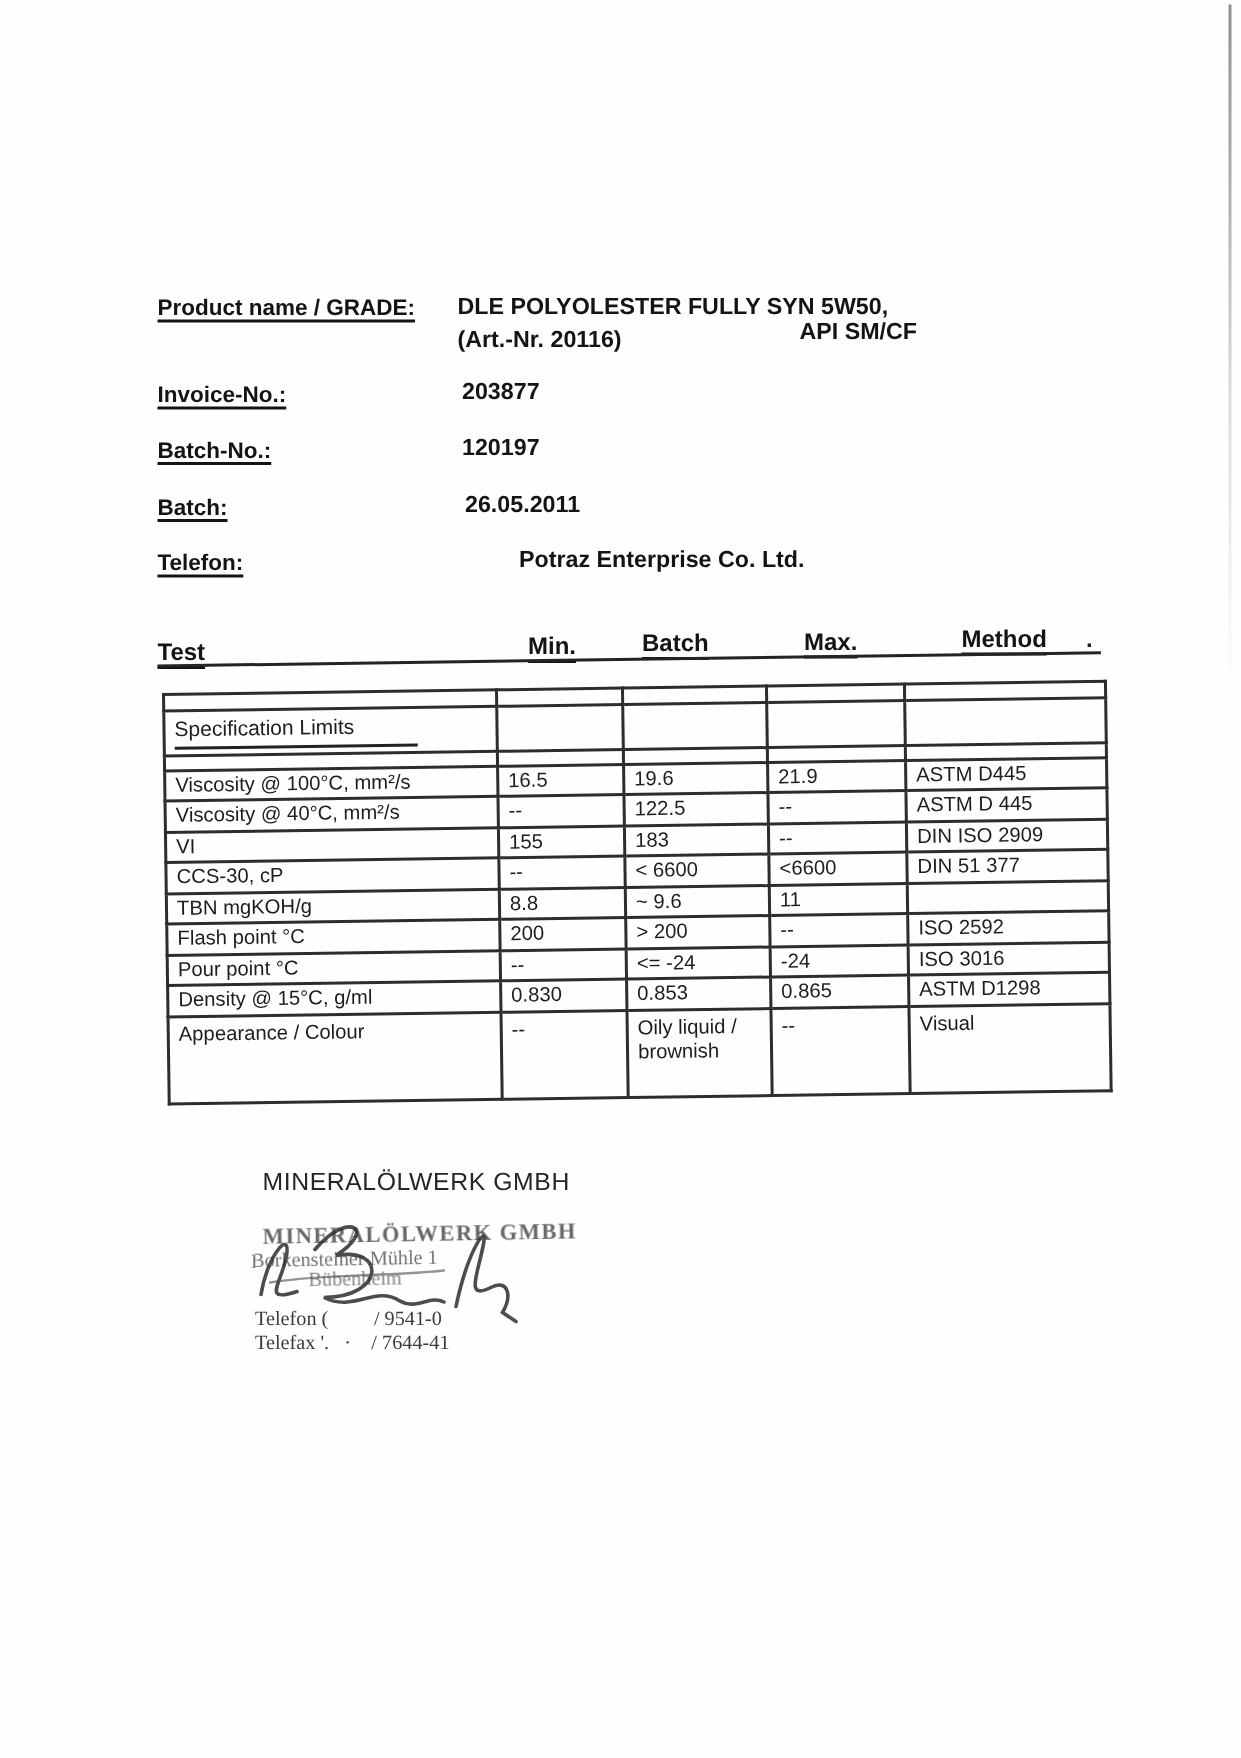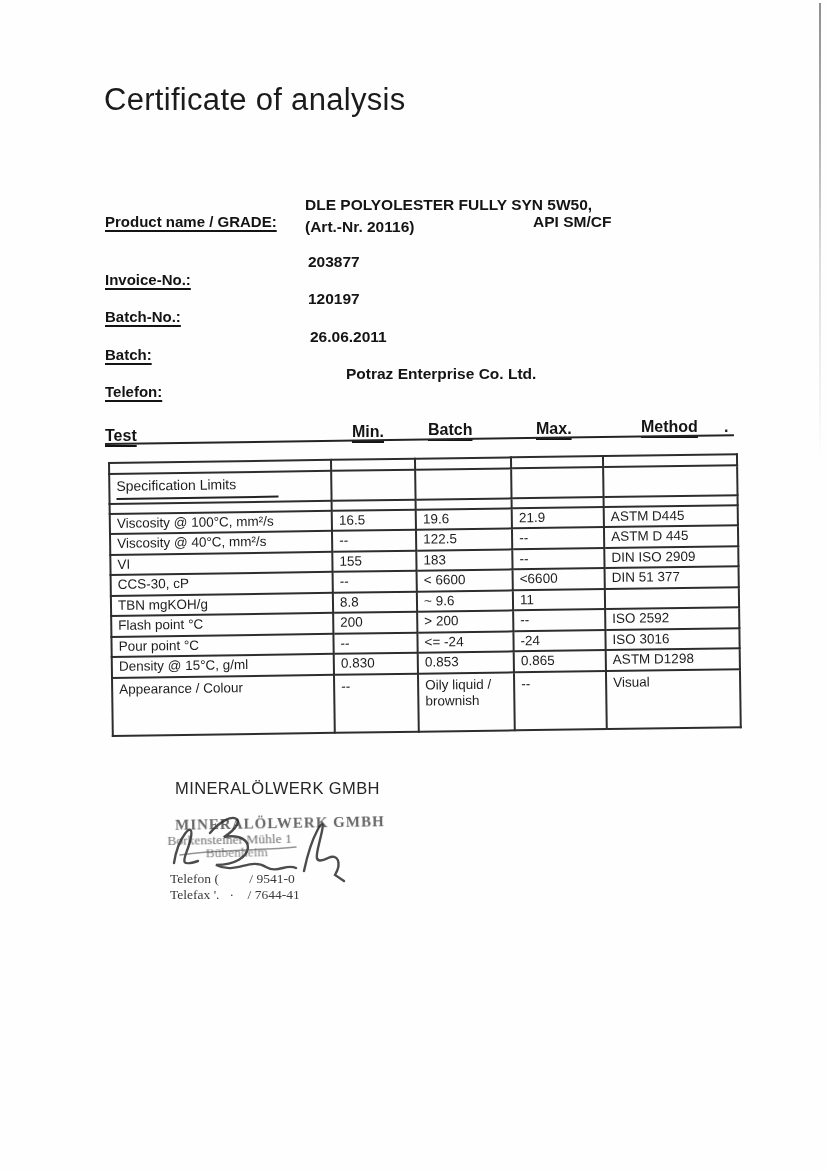--- a/index.html
+++ b/index.html
@@ -5,21 +5,21 @@
   html,body{margin:0;padding:0;background:#ffffff;}
   .page{
     position:relative;width:827px;height:1172px;background:#fefefe;
     font-family:"Liberation Sans",sans-serif;color:#1f1f1f;overflow:hidden;
   }
   .abs{position:absolute;}
   
   .doc-title{left:104px;top:82px;font-size:31px;letter-spacing:.3px;color:#1b1b1b;}
   
   .lbl{font-weight:bold;font-size:15px;color:#141414;
-       text-decoration:underline;text-decoration-thickness:2px;text-underline-offset:3px;margin-top:16px;}
+       text-decoration:underline;text-decoration-thickness:2px;text-underline-offset:3px;}
   .val{font-weight:bold;font-size:15.5px;color:#141414;text-align:center;}
   .product-label{left:105px;top:197px;}
   .product-line1{left:305px;top:196px;}
   .product-line2{left:305px;top:218px;}
   .product-api{left:533px;top:213px;}
   .row-invoice-l{left:105px;top:255px;text-align:right;} .row-invoice-v{left:308px;top:253px;}
   .row-batch-l{left:105px;top:292px;}   .row-batch-v{left:308px;top:290px;}
   .row-date-l{left:105px;top:330px;}    .row-date-v{left:310px;top:328px;}
   .row-company-l{left:105px;top:367px;} .row-company-v{left:310px;top:365px;margin-left:36px;}
   
@@ -64,35 +64,34 @@
   .scan-edge{left:819px;top:3px;width:2px;height:460px;
     background:linear-gradient(to bottom,#8f8f8f 0%,#b3b3b3 30%,#dadada 55%,rgba(255,255,255,0) 100%);}
 </style>
 </head>
 <body>
 
 <div class="page">
 
   <div class="abs scan-edge"></div>
 
-  <div class="abs doc-title">Certificate of analysis</div>
 
   <span class="abs lbl product-label">Product name / GRADE:</span>
   <span class="abs val product-line1">DLE POLYOLESTER FULLY SYN 5W50,</span>
   <span class="abs val product-line2">(Art.-Nr. 20116)</span>
   <span class="abs val product-api">API SM/CF</span>
 
   <span class="abs lbl row-invoice-l">Invoice-No.:</span>
   <span class="abs val row-invoice-v">203877</span>
 
   <span class="abs lbl row-batch-l">Batch-No.:</span>
   <span class="abs val row-batch-v">120197</span>
 
   <span class="abs lbl row-date-l">Batch:</span>
-  <span class="abs val row-date-v">26.06.2011</span>
+  <span class="abs val row-date-v">26.05.2011</span>
 
   <span class="abs lbl row-company-l">Telefon:</span>
   <span class="abs val row-company-v">Potraz Enterprise Co. Ltd.</span>
 
   <span class="abs hdr hdr-test">Test</span>
   <span class="abs hdr hdr-min">Min.</span>
   <span class="abs hdr hdr-batch">Batch</span>
   <span class="abs hdr hdr-max">Max.</span>
   <span class="abs hdr hdr-method">Method</span>
   <span class="abs hdr-period">.</span>

